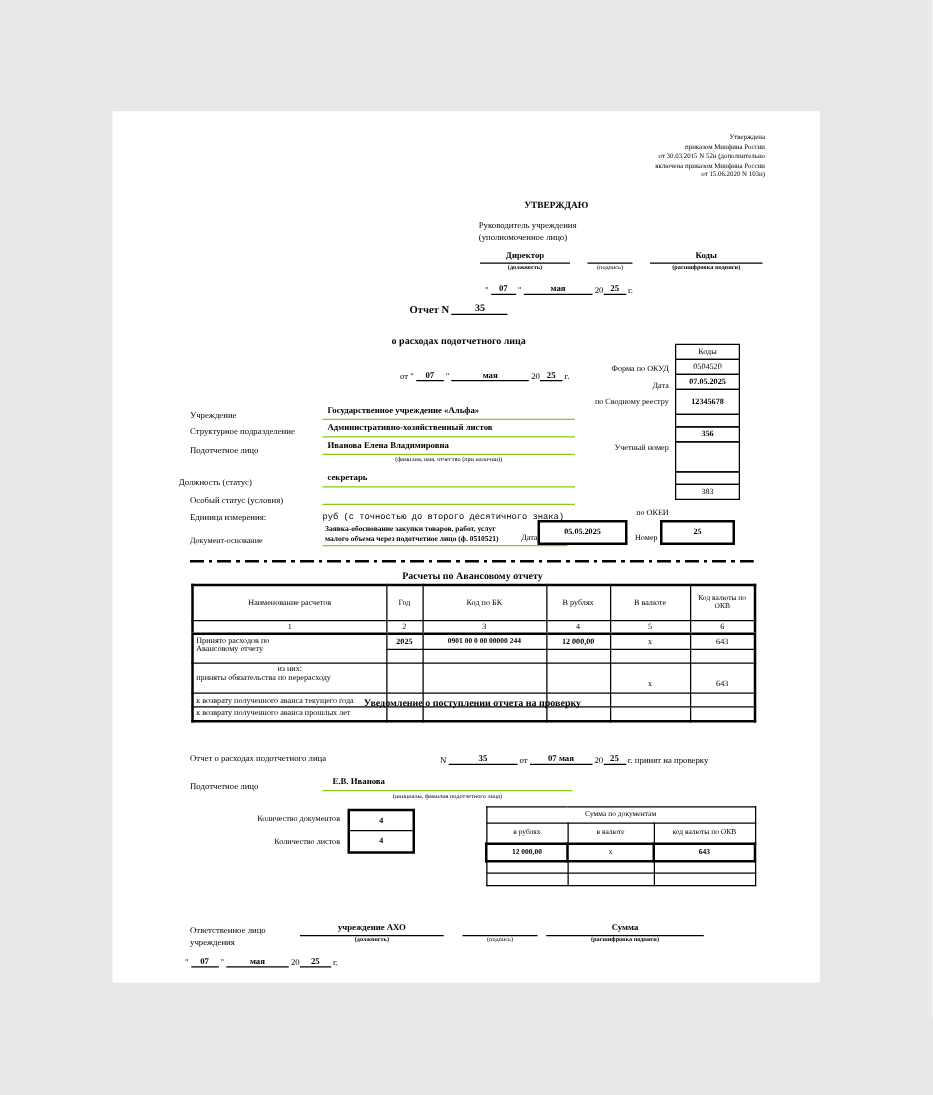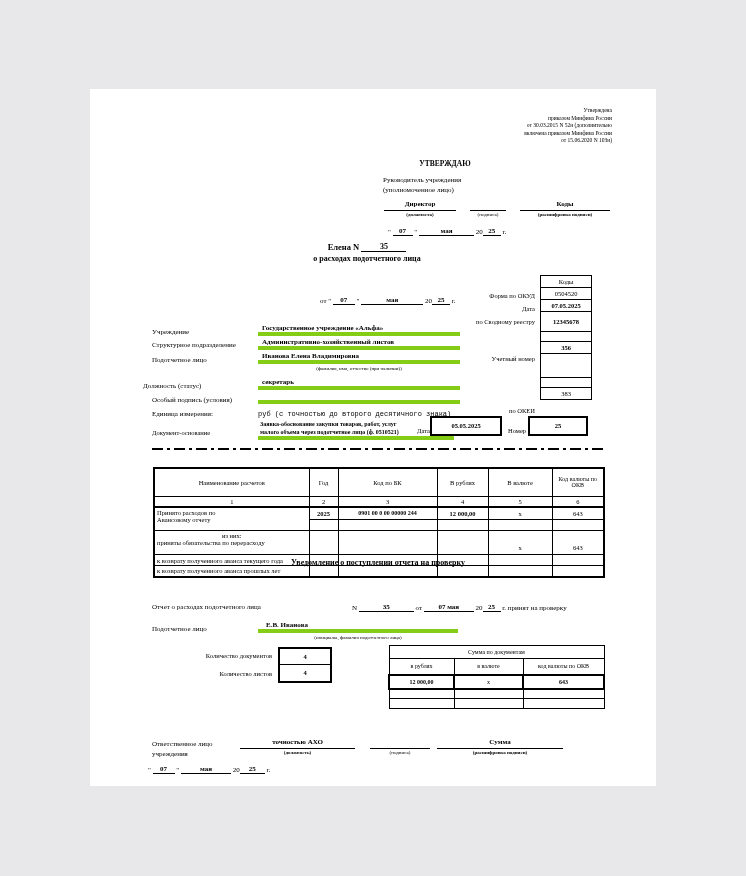--- a/index.html
+++ b/index.html
@@ -7,21 +7,21 @@
   body { background:#e8e8ea; font-family:"Liberation Serif", serif; color:#000; }
   .page { position:relative; width:566px; height:697px; background:#ffffff; margin:89px auto 90px; overflow:hidden; }
   .abs { position:absolute; }
   .lbl { font-size:7px; }
   .sm  { font-size:6.5px; }
   .cap { font-size:5px; text-align:center; }
   .val { font-weight:bold; }
   .b   { font-weight:bold; }
   .ctr { text-align:center; }
   .rt  { text-align:right; }
-  .ul  { border-bottom:4px solid #84cc16; }
+  .ul  { border-bottom:1px solid #84cc16; }
   .seg { position:absolute; border-bottom:1px solid #000; font-size:7px; text-align:center; height:11px; }
   .seg .cap { position:absolute; top:12px; left:0; right:0; white-space:nowrap; }
   .dq { font-size:7px; }
   .dul { display:inline-block; border-bottom:1px solid #000; text-align:center; font-size:7px; vertical-align:bottom; }
   .codes-cell { border:1.5px solid #000; font-size:6.5px; text-align:center; margin-top:-1px; display:flex; align-items:center; justify-content:center; }
   .ctable { border-collapse:collapse; width:450px; font-size:6.5px; table-layout:fixed; border:2px solid #000; }
   .ctable td { border:1px solid #000; padding:1px 2px; vertical-align:middle; overflow:hidden; }
   .ctable .num td { border-bottom:2px solid #000; text-align:center; }
   .ctable .hd td { border-bottom:1.5px solid #000; text-align:center; }
   .stable { border-collapse:collapse; width:215px; font-size:6px; table-layout:fixed; }
@@ -62,24 +62,24 @@
     <span class="dq">"</span>
     <span class="dul val" style="width:20px;">07</span>
     <span class="dq">"</span>
     <span class="dul val" style="width:55px;">мая</span>
     <span>20</span><span class="dul val" style="width:18px;">25</span>
     <span>г.</span>
   </div>
 
   <div class="abs ctr" style="left:167px; top:153px; width:220px;">
     <div style="font-size:8.5px;">
-      <span class="b">Елена N</span>
+      <span class="b">Отчет N</span>
       <span class="dul val" style="width:45px; font-size:8px;">35</span>
     </div>
-    <div class="b" style="font-size:8px; margin-top:2px;">о расходах подотчетного лица</div>
+    <div class="b" style="font-size:8px; margin-top:16px;">о расходах подотчетного лица</div>
   </div>
 
   <div class="abs" style="left:230px; top:207px; font-size:7px; white-space:nowrap;">
     <span>от</span>
     <span class="dq">"</span>
     <span class="dul val" style="width:22px;">07</span>
     <span class="dq">"</span>
     <span class="dul val" style="width:62px;">мая</span>
     <span>20</span><span class="dul val" style="width:18px;">25</span>
     <span>г.</span>
@@ -109,38 +109,39 @@
   <div class="abs lbl" style="left:62px; top:252px;text-align:right;">Структурное подразделение</div>
   <div class="abs ul val" style="left:168px; top:249px; width:202px; height:12px; font-size:7px; padding-left:4px;">Административно-хозяйственный листов</div>
 
   <div class="abs lbl" style="left:62px; top:267px;">Подотчетное лицо</div>
   <div class="abs ul val" style="left:168px; top:263px; width:202px; height:12px; font-size:7px; padding-left:4px;">Иванова Елена Владимировна</div>
   <div class="abs cap" style="left:168px; top:277px; width:202px;">(фамилия, имя, отчество (при наличии))</div>
 
   <div class="abs lbl" style="left:53px; top:293px;">Должность (статус)</div>
   <div class="abs ul val" style="left:168px; top:289px; width:202px; height:12px; font-size:7px; padding-left:4px;">секретарь</div>
 
-  <div class="abs lbl" style="left:62px; top:307px;">Особый подпись (условия)</div>
+  <div class="abs lbl" style="left:62px; top:307px;">Особый статус (условия)</div>
   <div class="abs ul" style="left:168px; top:303px; width:202px; height:12px;"></div>
 
   <div class="abs lbl" style="left:62px; top:321px;">Единица измерения:</div>
   <div class="abs lbl" style="left:168px; top:321px; width:250px;font-family:Liberation Mono, monospace;">руб (с точностью до второго десятичного знака)</div>
 
   <div class="abs sm" style="left:62px; top:340px;">Документ-основание</div>
   <div class="abs ul val" style="left:168px; top:331px; width:196px; font-size:6px; line-height:8px; padding-left:2px;">
     <div>Заявка-обоснование закупки товаров, работ, услуг</div>
     <div>малого объема через подотчетное лицо (ф. 0510521)</div>
   </div>
   <div class="abs sm" style="left:327px; top:338px;">Дата</div>
   <div class="abs val ctr" style="left:340px; top:327px; width:72px; height:20px; border:2px solid #000; font-size:6.5px; line-height:16px;">05.05.2025</div>
   <div class="abs sm" style="left:418px; top:338px;">Номер</div>
   <div class="abs val ctr" style="left:438px; top:327px; width:60px; height:20px; border:2px solid #000; font-size:6.5px; line-height:16px;">25</div>
 
   <div class="abs dashline" style="left:62px; top:359px; width:451px;"></div>
 
+  <div class="abs ctr b" style="left:63px; top:367px; width:450px; font-size:8px;">Расчеты по Авансовому отчету</div>
   <table class="ctable abs" style="left:63px; top:378px;">
     <colgroup>
       <col style="width:155px;">
         <col style="width:29px;">
         <col style="width:99px;">
         <col style="width:51px;">
         <col style="width:64px;">
         <col style="width:52px;">
     </colgroup>
     <tbody>
@@ -262,21 +263,21 @@
           <td></td>
         </tr>
   </tbody>
     </table>
 
   <div class="abs lbl" style="left:62px; top:650px; line-height:10px;">
     <div>Ответственное лицо</div>
     <div>учреждения</div>
   </div>
   <div class="seg val" style="left:150px; top:649px; width:115px;">
-    <span>точностью АХО</span>
+    <span>учреждение АХО</span>
     <span class="cap">(должность)</span>
   </div>
   <div class="seg" style="left:280px; top:649px; width:60px;">
     <span class="cap">(подпись)</span>
   </div>
   <div class="seg val" style="left:347px; top:649px; width:126px;">
     <span>Сумма</span>
     <span class="cap">(расшифровка подписи)</span>
   </div>
 

